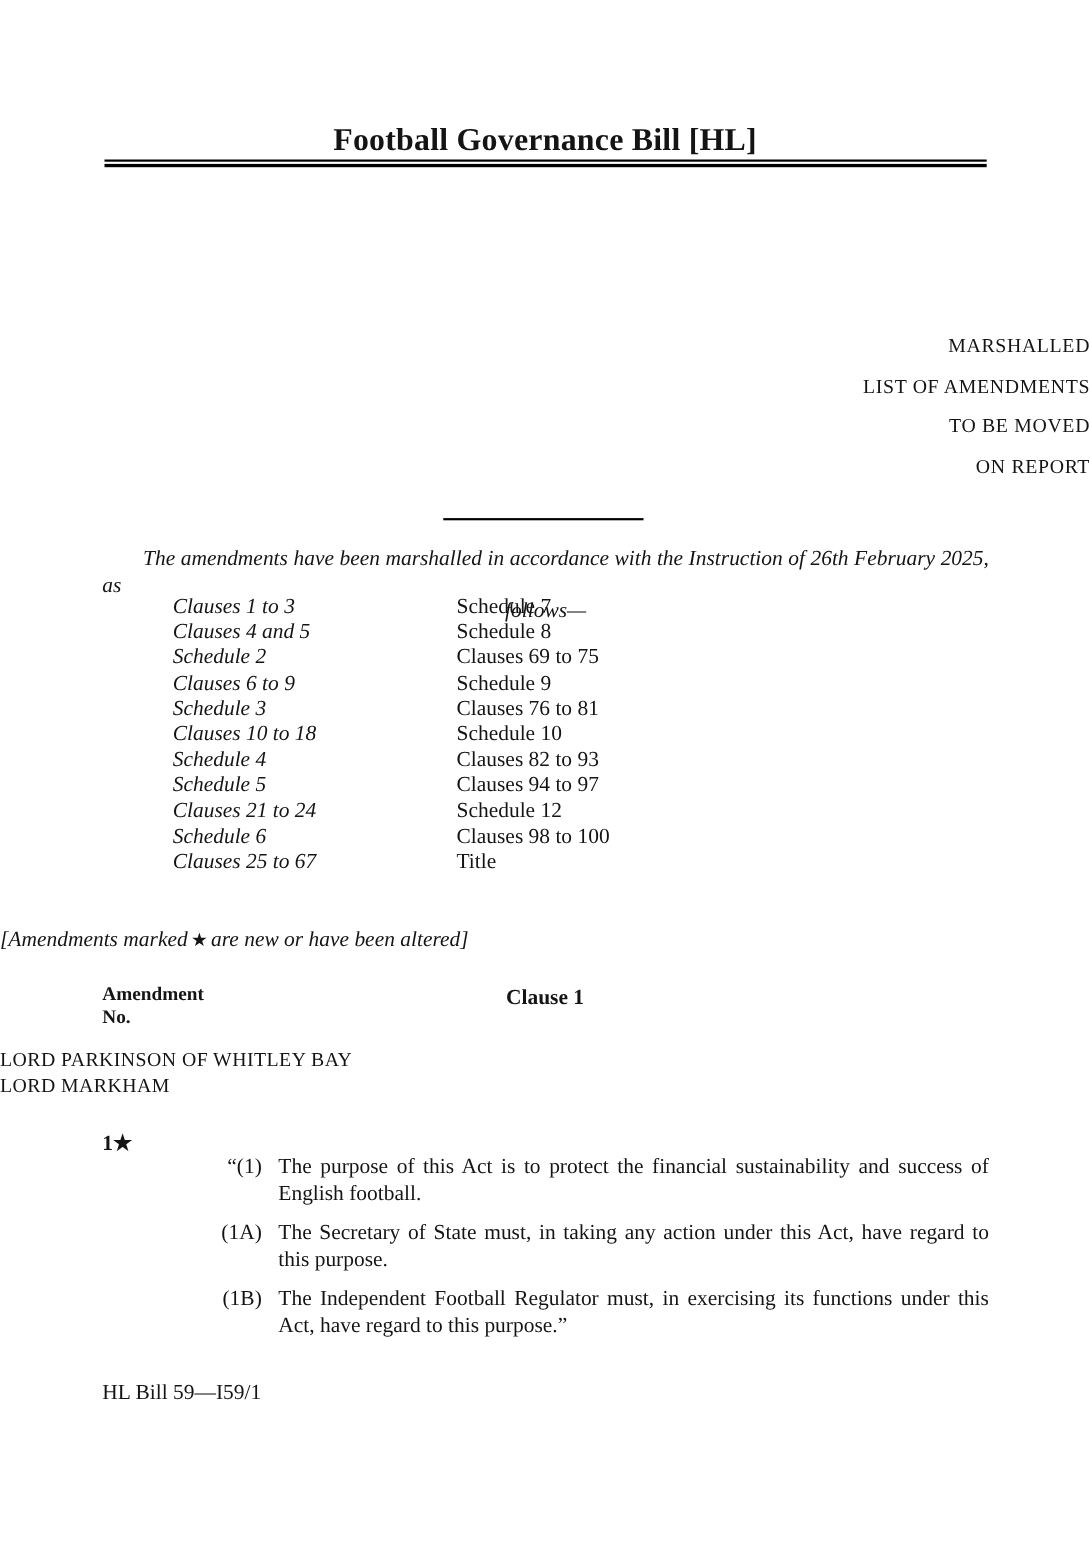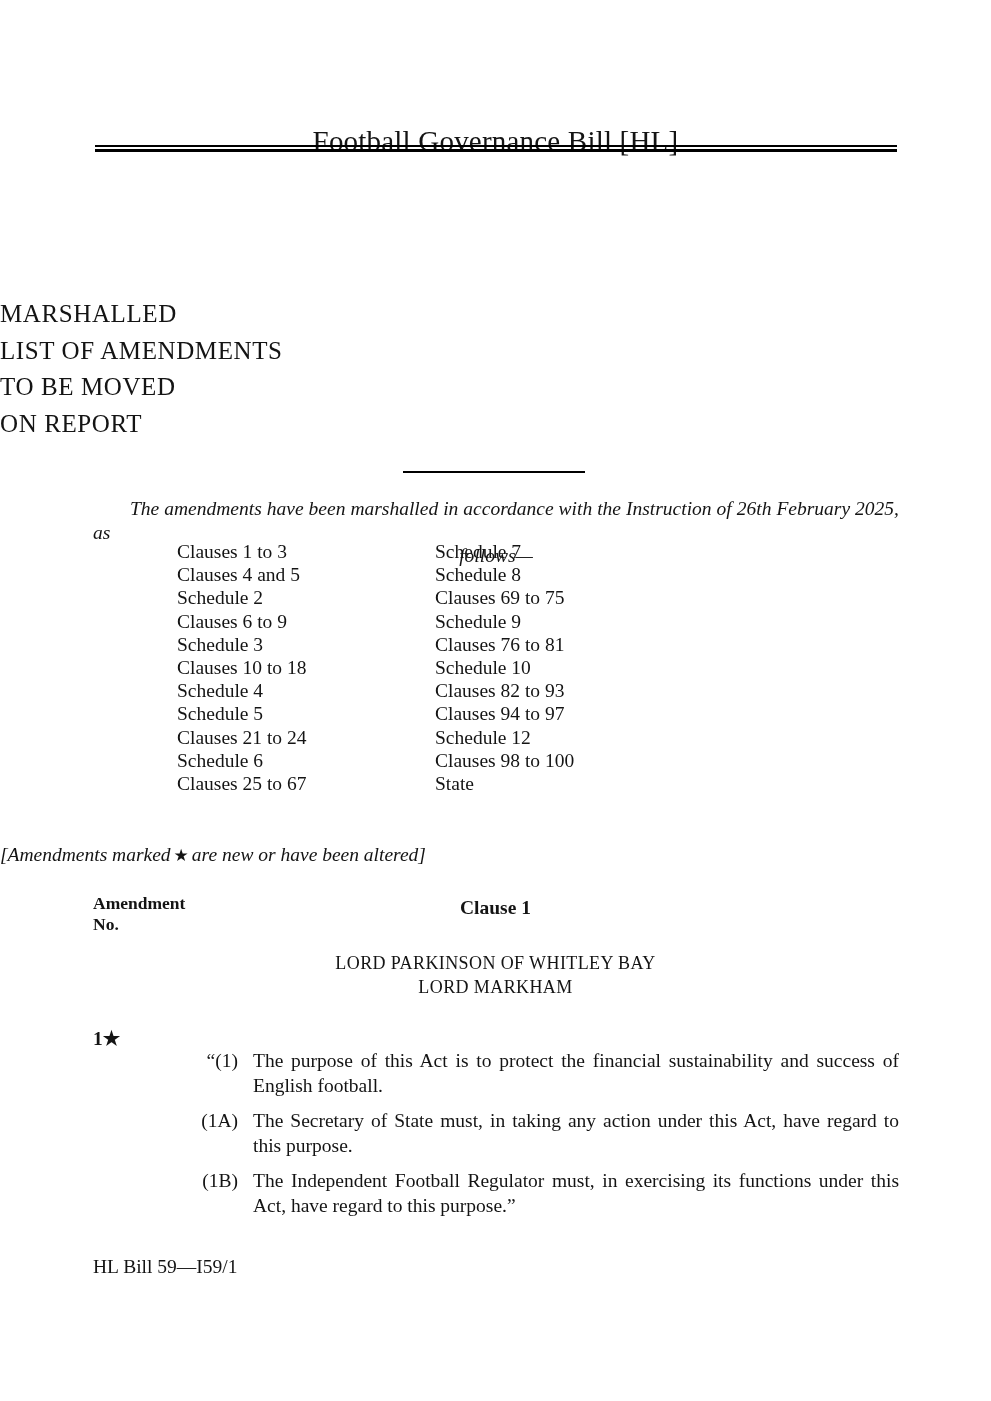--- a/index.html
+++ b/index.html
@@ -4,45 +4,45 @@
 <style>
   html,body { margin:0; padding:0; background:#e8e8e8; }
   .page {
     position:relative; width:991px; height:1401px; margin:0 auto;
     background:#ffffff; color:#141414;
     font-family:"Liberation Serif", serif;
     overflow:hidden;
   }
   
   .doc-title {
-    position:absolute; top:106px; left:0; right:0;
-    text-align:center; font-size:29px; font-weight:normal; letter-spacing:0.2px;
+    position:absolute; top:92px; left:0; right:0;
+    text-align:center; font-size:29px; font-weight:bold; letter-spacing:0.2px;
   }
   .rule-thin  { position:absolute; top:145px; left:95px; right:94px; height:1.5px; background:#000; }
   .rule-thick { position:absolute; top:149px; left:95px; right:94px; height:3px;  background:#000; }
 
   
   .headings {
     position:absolute; top:296px; left:0; right:0;
-    text-align:left; font-size:25px; line-height:36.5px; letter-spacing:0.6px;
+    text-align:right; font-size:18px; line-height:36.5px; letter-spacing:0.6px;
   }
   .short-rule { position:absolute; top:471px; left:403px; width:182px; height:1.5px; background:#000; }
 
   
   .intro {
     position:absolute; top:497px; left:93px; right:92px;
     font-style:italic; font-size:19.5px; line-height:23.5px;
   }
   .intro .jl { display:block; text-align:justify; text-align-last:justify; text-indent:37px; }
   .intro .ll { display:block; text-align:center; }
 
   
   .marshalling { position:absolute; top:540px; left:93px; right:92px; font-size:19.5px; }
   .m-row { line-height:23.2px; white-space:nowrap; }
-  .m-left  { display:inline-block; margin-left:84px; width:258px; }
+  .m-left  { display:inline-block; margin-left:64px; width:258px;font-style:italic; }
   .m-right { display:inline-block; }
 
   
   .star-note {
     position:absolute; top:844px; left:0; right:0;
     font-style:italic; font-size:19.5px;
   }
   .star-note .star { font-style:normal; font-size:17px; padding:0 3px; }
 
   
@@ -51,21 +51,21 @@
     font-weight:bold; font-size:17.5px; line-height:21px;
   }
   .clause-heading {
     position:absolute; top:897px; left:0; right:0;
     text-align:center; font-weight:bold; font-size:19.5px;font-family:Liberation Serif, serif;
   }
 
   
   .sponsors {
     position:absolute; top:952px; left:0; right:0;
-    text-align:center; font-size:18px; line-height:23.5px; letter-spacing:0.4px;
+    text-align:left; font-size:18px; line-height:23.5px; letter-spacing:0.4px;
   }
 
   
   .amendment { position:absolute; top:1027px; left:93px; right:92px; font-size:19.5px; }
   .amend-number { position:absolute; left:0; top:0; font-weight:bold; }
   .amend-instruction { margin-left:102px; line-height:24.5px; }
   .subsections { margin-top:22px; }
   .subsection { position:relative; padding-left:160px; margin-bottom:11px; line-height:24.5px; }
   .sub-label { position:absolute; left:95px; top:0; width:50px; text-align:right; }
   .subsection .jl { display:block; text-align:justify; text-align-last:justify; }
@@ -104,21 +104,21 @@
     <div class="m-row"><span class="m-left">Clauses 1 to 3</span><span class="m-right">Schedule 7</span></div>
     <div class="m-row"><span class="m-left">Clauses 4 and 5</span><span class="m-right">Schedule 8</span></div>
     <div class="m-row"><span class="m-left">Schedule 2</span><span class="m-right">Clauses 69 to 75</span></div>
     <div class="m-row"><span class="m-left">Clauses 6 to 9</span><span class="m-right">Schedule 9</span></div>
     <div class="m-row"><span class="m-left">Schedule 3</span><span class="m-right">Clauses 76 to 81</span></div>
     <div class="m-row"><span class="m-left">Clauses 10 to 18</span><span class="m-right">Schedule 10</span></div>
     <div class="m-row"><span class="m-left">Schedule 4</span><span class="m-right">Clauses 82 to 93</span></div>
     <div class="m-row"><span class="m-left">Schedule 5</span><span class="m-right">Clauses 94 to 97</span></div>
     <div class="m-row"><span class="m-left">Clauses 21 to 24</span><span class="m-right">Schedule 12</span></div>
     <div class="m-row"><span class="m-left">Schedule 6</span><span class="m-right">Clauses 98 to 100</span></div>
-    <div class="m-row"><span class="m-left">Clauses 25 to 67</span><span class="m-right">State</span></div>
+    <div class="m-row"><span class="m-left">Clauses 25 to 67</span><span class="m-right">Title</span></div>
   </div>
 
   <div class="star-note">
     <span>[Amendments marked</span><span class="star">★</span><span>are new or have been altered]</span>
   </div>
 
   <div class="amend-col-label">
     <div>Amendment</div>
     <div>No.</div>
   </div>

